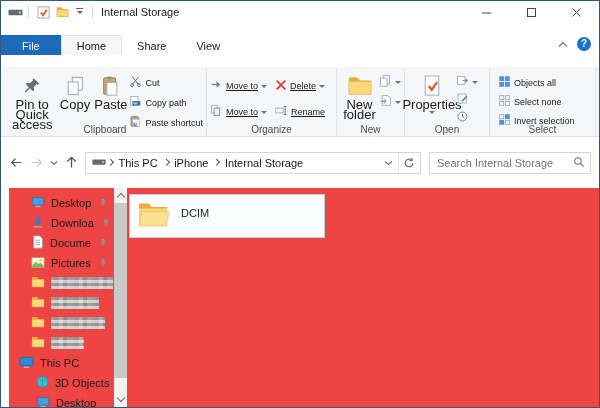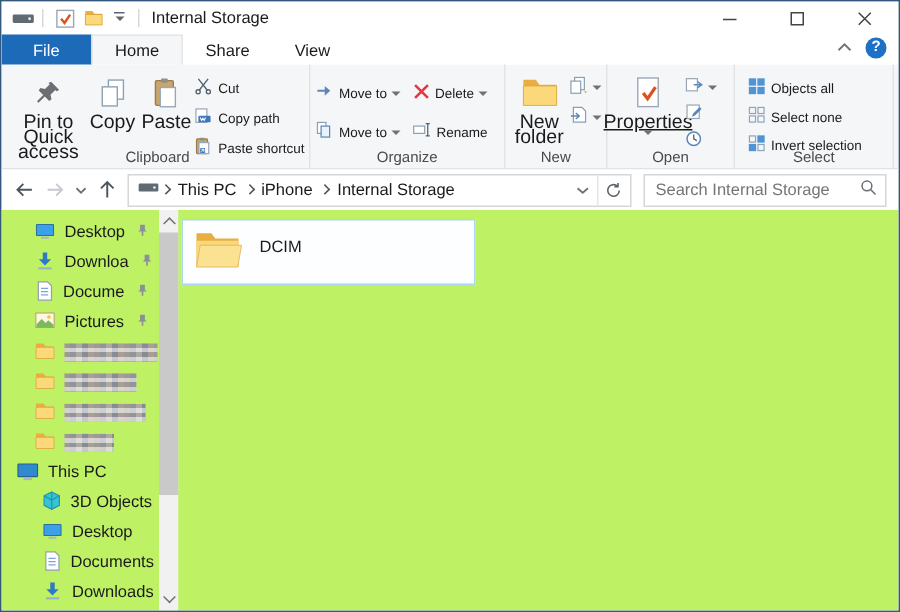--- a/index.html
+++ b/index.html
@@ -1,18 +1,18 @@
 <!DOCTYPE html>
 <html><head>
 <meta charset="utf-8">
 <style>
   * { margin:0; padding:0; box-sizing:border-box; }
   html,body { background:#fff; }
   body { width:600px; height:408px; font-family:"Liberation Sans","DejaVu Sans",sans-serif; font-size:11px; color:#1a1a1a; }
-  .window { width:600px; height:408px; border:1px solid #33587e; display:flex; flex-direction:column; background:#fff; overflow:hidden; }
+  .window { width:600px; height:408px; border:1px solid #33587e; display:flex; flex-direction:column; background:#fff; overflow:hidden;gap:12px; }
 
   
   .titlebar { height:22px; flex:0 0 22px; display:flex; align-items:center; padding-left:7px; background:#fff; }
   .titlebar svg { display:block; }
   .tb-sep { width:1px; height:12px; background:#d8d8d8; margin:0 5px; }
   .qat-item { display:flex; align-items:center; margin:0 3px; }
   .qat-drop { display:flex; flex-direction:column; align-items:center; margin:0 4px; }
   .qat-drop .bar { width:7px; border-top:1.5px solid #5f666d; margin-bottom:2px; }
   .tri { width:0; height:0; border:3px solid transparent; border-top:3.5px solid #5f666d; }
   .title-text { margin-left:3px; font-size:11px; }
@@ -32,42 +32,42 @@
   .group { position:relative; border-right:1px solid #e2e3e5; display:flex; align-items:flex-start; padding:3px 3px 13px 3px; }
   .glabel { position:absolute; bottom:1px; left:0; right:0; text-align:center; font-size:10px; color:#4a4a4a; }
   .bigbtn { display:flex; flex-direction:column; align-items:center; padding:2px 3px 0; }
   .bigbtn .bicon { height:27px; display:flex; align-items:center; justify-content:center; }
   .biglabel { text-align:center; line-height:10px; font-size:13px; margin-top:1px; }
   .smallcol { display:flex; flex-direction:column; gap:5px; padding-top:5px; }
   .smallbtn { display:flex; align-items:center; gap:3px; height:15px; font-size:9px; white-space:nowrap; }
   .smallbtn svg { flex:0 0 auto; }
   .dd { width:0; height:0; border:3px solid transparent; border-top:3.5px solid #6a7379; margin-top:4px; }
   .g-clipboard { width:203px; }
-  .g-organize { width:130px; }
+  .g-organize { width:130px;text-decoration:underline; }
   .org-col { display:flex; flex-direction:column; gap:11px; padding-top:8px; }
   .org-col + .org-col { margin-left:8px; }
   .g-new { width:68px; }
-  .g-open { width:85px;text-decoration:underline; }
+  .g-open { width:85px; }
   .g-select { width:106px; padding-left:8px; }
   .sel-col { display:flex; flex-direction:column; gap:4px; padding-top:5px; }
 
   
   .addressbar { height:27px; flex:0 0 27px; display:flex; align-items:center; padding:0 8px 0 4px; background:#fff; }
   .navbtn { width:21px; height:22px; display:flex; align-items:center; justify-content:center; }
   .crumbbox { flex:1; height:22px; border:1px solid #d6d6d6; display:flex; align-items:center; padding:0 2px 0 6px; margin-left:3px; }
   .crumb { padding:0 4px; white-space:nowrap; }
   .csep { width:4.5px; height:4.5px; border-right:1.2px solid #555; border-bottom:1.2px solid #555; transform:rotate(-45deg); margin:0 2px; flex:0 0 auto; }
   .crumb-tail { margin-left:auto; display:flex; align-items:center; height:100%; }
   .crumb-tail .seg { width:20px; height:100%; display:flex; align-items:center; justify-content:center; }
   .crumb-tail .seg + .seg { border-left:1px solid #e6e6e6; }
   .searchbox { width:162px; height:22px; border:1px solid #d6d6d6; display:flex; align-items:center; padding:0 5px 0 7px; margin-left:8px; }
   .searchbox input { border:none; outline:none; flex:1; min-width:0; font:11px "Liberation Sans","DejaVu Sans",sans-serif; color:#767676; background:transparent; }
 
   
-  .content { flex:1; display:flex; min-height:0; background:#bef264; }
+  .content { flex:1; display:flex; min-height:0; background:#ef4444;margin-left:8px; }
   .sidebar { width:118px; flex:0 0 118px; position:relative; padding-top:5px; overflow:hidden; }
   .side-item { height:20px; display:flex; align-items:center; gap:6px; padding-left:22px; white-space:nowrap; }
   .side-item.toplevel { padding-left:10px; }
   .side-item.child { padding-left:27px; }
   .side-item svg { flex:0 0 auto; }
   .pin { margin-left:2px; flex:0 0 auto; }
   .blurtext { height:12px; background-image:
       repeating-linear-gradient(0deg, rgba(255,255,255,.45) 0 3px, rgba(70,70,70,.18) 3px 6px),
       repeating-linear-gradient(90deg, #b3aca4 0 4px, #a2a6ad 4px 8px, #c6bfb6 8px 12px, #969ca6 12px 16px, #bdb3a7 16px 20px); }
   .bw1{width:62px} .bw2{width:48px} .bw3{width:54px} .bw4{width:33px}

